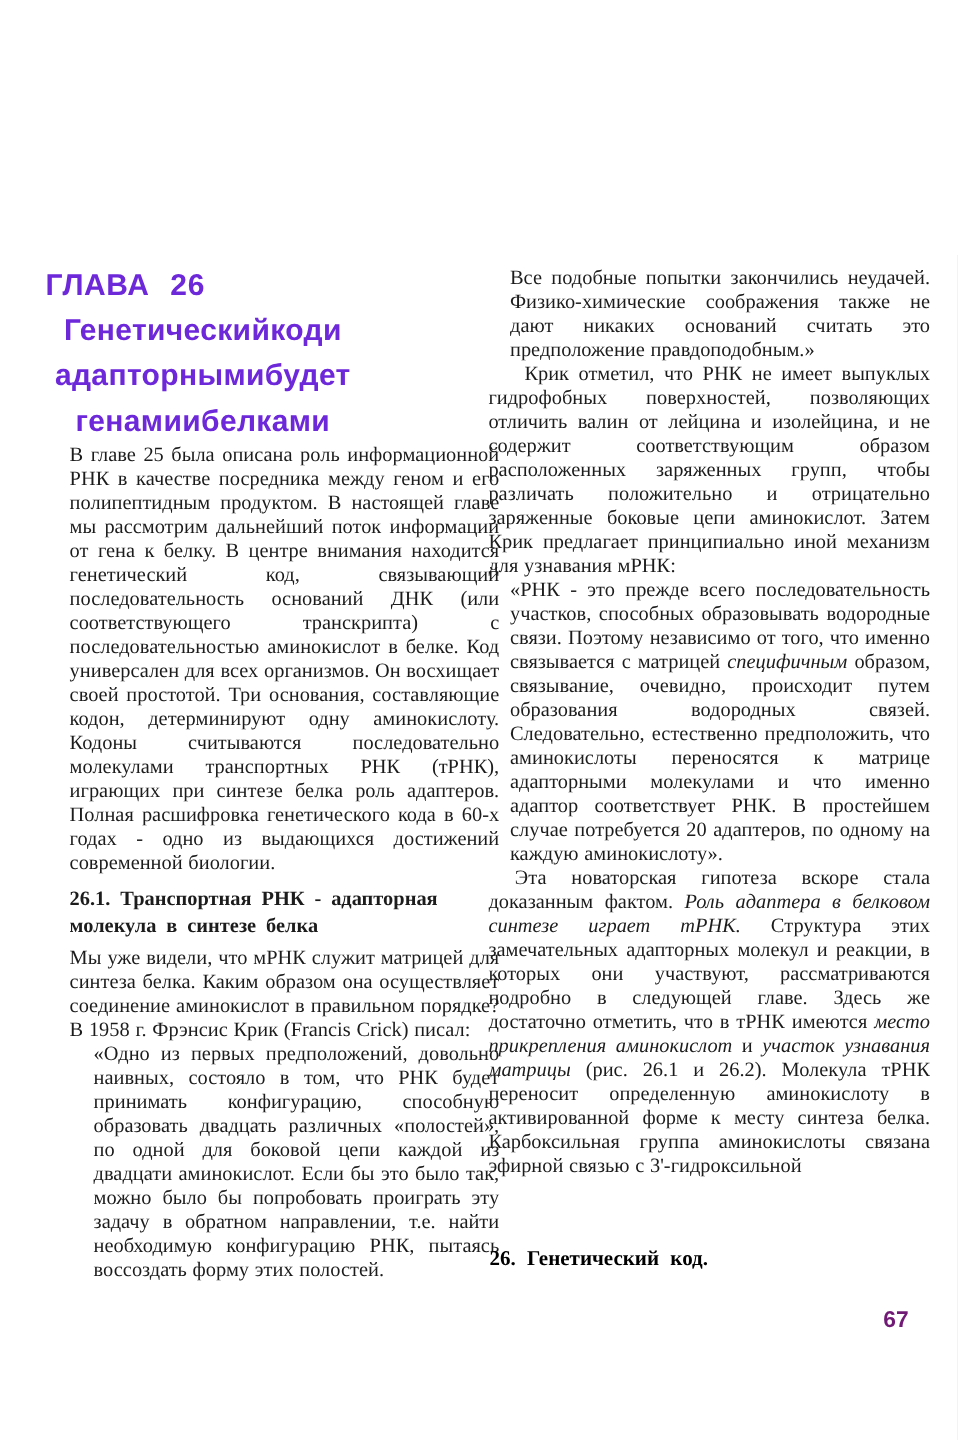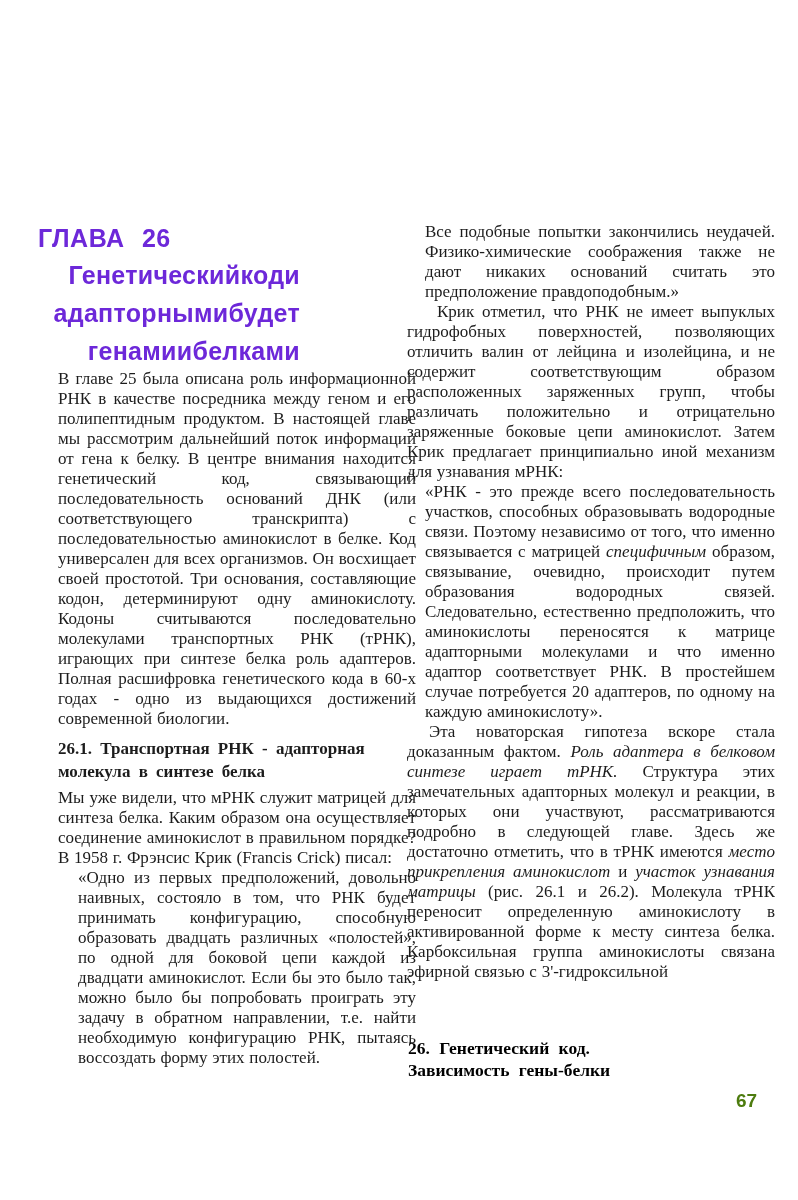--- a/index.html
+++ b/index.html
@@ -25,21 +25,21 @@
   }
   .chapter-label {
     font-size: 25px;
     line-height: 28px;
     word-spacing: 10px;
     letter-spacing: 0.5px;
     margin-bottom: 4px;
   }
   .title-line {
     display: flex;
-    justify-content: flex-end;
+    justify-content: center;
     width: 262px;
     font-size: 25px;
     line-height: 38px;
     letter-spacing: 0.3px;
   }
   
   .col {
     position: absolute;
     font-size: 17px;
     line-height: 20px;
@@ -78,21 +78,21 @@
     word-spacing: 5px;
     color: #000000;
   }
   .page-number {
     position: absolute;
     left: 736px;
     top: 1090px;
     font-family: "Liberation Sans", sans-serif;
     font-weight: bold;
     font-size: 19px;
-    color: #4d7c0f;
+    color: #701a75;
   }
 </style>
 </head>
 <body>
 
 <div class="page">
 
   <div class="chapter-heading">
     <div class="chapter-label">ГЛАВА 26</div>
     <div class="title-line">
@@ -123,17 +123,16 @@
 
   <div class="col right-col">
     <blockquote class="bq">Все подобные попытки закончились неудачей. Физико-химические соображения также не дают никаких оснований считать это предположение правдоподобным.»</blockquote>
     <p class="indent-lg">Крик отметил, что РНК не имеет выпуклых гидрофобных поверхностей, позволяющих отличить валин от лейцина и изолейцина, и не содержит соответствующим образом расположенных заряженных групп, чтобы различать положительно и отрицательно заряженные боковые цепи аминокислот. Затем Крик предлагает принципиально иной механизм для узнавания мРНК:</p>
     <blockquote class="bq"><span>«РНК - это прежде всего последовательность участков, способных образовывать водородные связи. Поэтому независимо от того, что именно связывается с матрицей </span><span class="it">специфичным</span><span> образом, связывание, очевидно, происходит путем образования водородных связей. Следовательно, естественно предположить, что аминокислоты переносятся к матрице адапторными молекулами и что именно адаптор соответствует РНК. В простейшем случае потребуется 20 адаптеров, по одному на каждую аминокислоту».</span></blockquote>
     <p class="indent-md"><span>Эта новаторская гипотеза вскоре стала доказанным фактом. </span><span class="it">Роль адаптера в белковом синтезе играет тРНК.</span><span> Структура этих замечательных адапторных молекул и реакции, в которых они участвуют, рассматриваются подробно в следующей главе. Здесь же достаточно отметить, что в тРНК имеются </span><span class="it">место прикрепления аминокислот</span><span> и </span><span class="it">участок узнавания матрицы</span><span> (рис. 26.1 и 26.2). Молекула тРНК переносит определенную аминокислоту в активированной форме к месту синтеза белка. Карбоксильная группа аминокислоты связана эфирной связью с 3'-гидроксильной</span></p>
   </div>
 
   <div class="running-footer">
     <div>26. Генетический код.</div>
-    <div>Зависимость гены-белки</div>
   </div>
   <div class="page-number">67</div>
 
 </div>
 
 </body></html>

